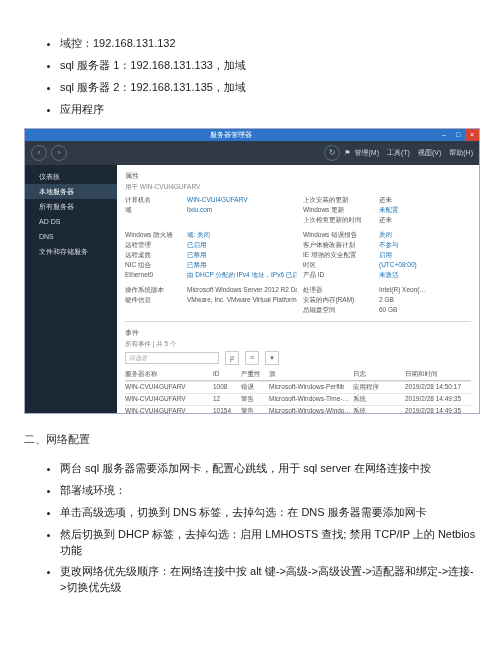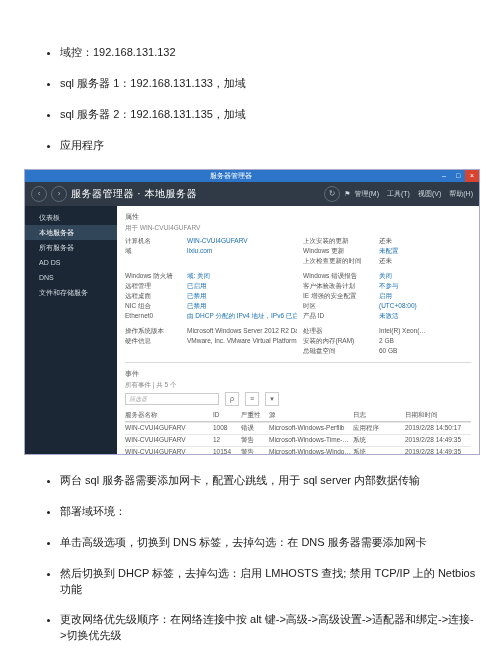--- a/index.html
+++ b/index.html
@@ -17,21 +17,21 @@
   .h1 {
     font-size: 11px;
     margin: 0 0 14px 0;
     color: #333;
   }
   ul.outer {
     margin: 0 0 10px 0;
     padding-left: 36px;
   }
   ul.outer > li {
-    margin: 15px 0;
+    margin: 6px 0;
     line-height: 1.45;
   }
   ul.inner {
     margin: 2px 0 2px 0;
     padding-left: 30px;
   }
   ul.inner > li {
     margin: 1px 0;
     line-height: 1.45;
   }
@@ -216,21 +216,20 @@
       <div class="btns">
         <div class="btn">–</div>
         <div class="btn">□</div>
         <div class="btn close">×</div>
       </div>
     </div>
 
     <div class="sm-header">
       <div class="arrow">‹</div>
       <div class="arrow">›</div>
-      <div class="title">服务器管理器 · 本地服务器</div>
       <div class="spacer"></div>
       <div class="arrow">↻</div>
       <div style="color:#cfd7de">⚑</div>
       <div class="menu">
         <span>管理(M)</span>
         <span>工具(T)</span>
         <span>视图(V)</span>
         <span>帮助(H)</span>
       </div>
     </div>
@@ -358,23 +357,24 @@
               <span class="cell">系统</span>
               <span class="cell">2019/2/28 14:49:35</span>
             </div>
           </div>
         </div>
 
       </div>
     </div>
   </div>
 
+  <div class="h1">二、网络配置</div>
 
   <ul class="outer">
-    <li>两台 sql 服务器需要添加网卡，配置心跳线，用于 sql server 内部数据传输</li>
+    <li>两台 sql 服务器需要添加网卡，配置心跳线，用于 sql server 在网络连接中按</li>
     <li>
       <span>部署域环境：</span>
     </li>
     <li>单击高级选项，切换到 DNS 标签，去掉勾选：在 DNS 服务器需要添加网卡</li>
     <li>然后切换到 DHCP 标签，去掉勾选：启用 LMHOSTS 查找; 禁用 TCP/IP 上的 Netbios 功能</li>
     <li>更改网络优先级顺序：在网络连接中按 alt 键-&gt;高级-&gt;高级设置-&gt;适配器和绑定-&gt;连接-&gt;切换优先级</li>
   </ul>
 
 </div>
 

